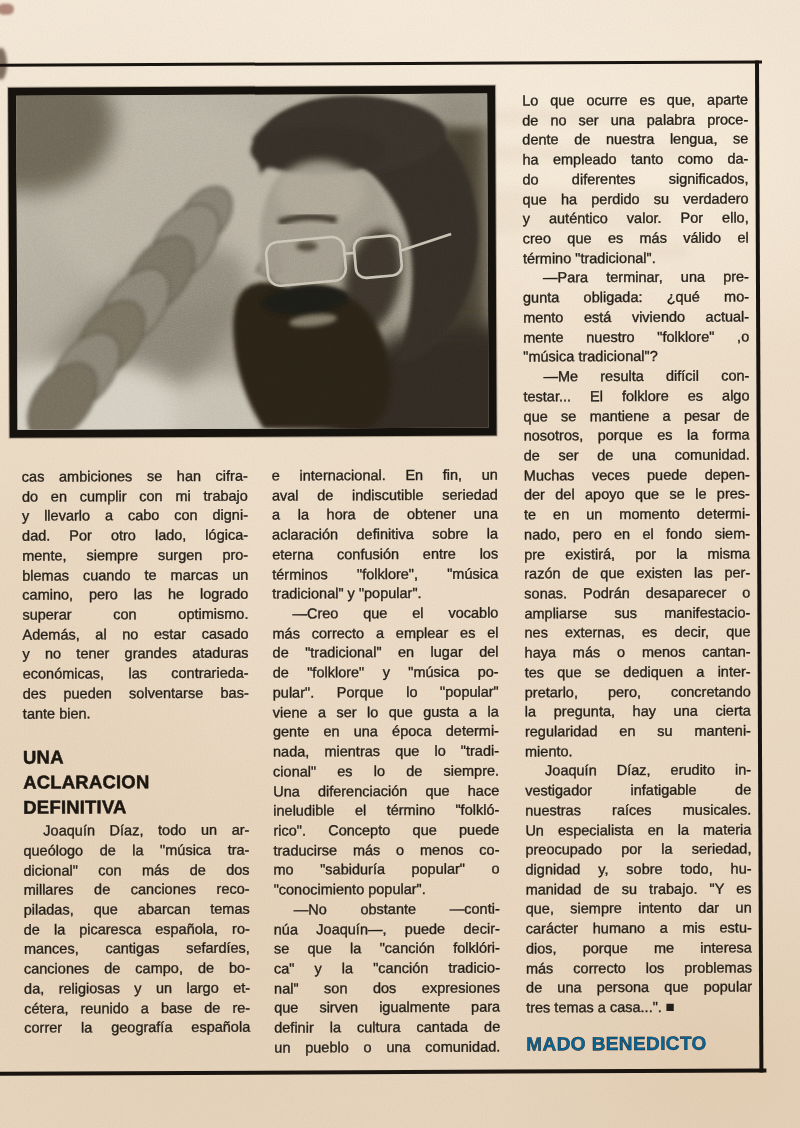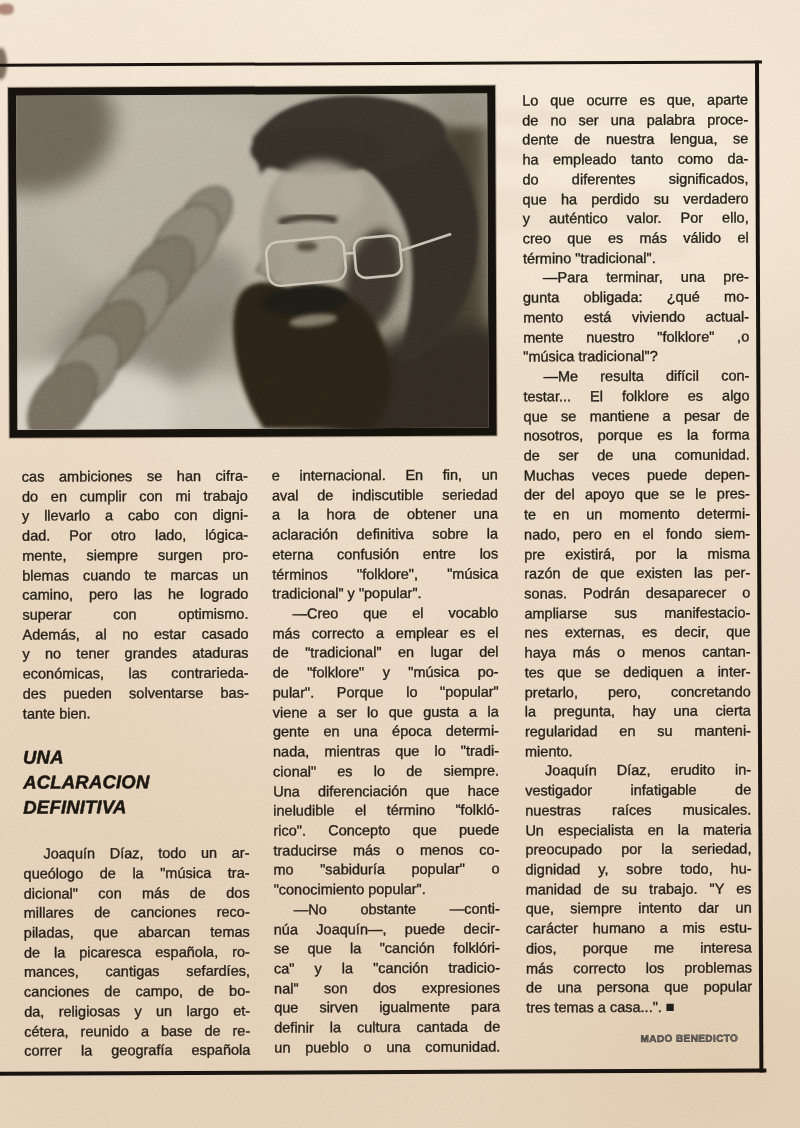--- a/index.html
+++ b/index.html
@@ -38,31 +38,31 @@
     -webkit-text-stroke:0.35px #241f18;
   }
   .col.left{left:22px;top:466px;}
   .col.mid{left:272px;top:466px;}
   .col.right{left:524px;top:92px;}
 
   .ln{height:19.72px;text-align:justify;text-align-last:justify;white-space:normal;}
   .ln.last{text-align-last:left;}
   .ln.ind{text-indent:20px;}
 
-  .heading{margin-top:22px;margin-bottom:25px;font-style:italic;}
+  .heading{margin-top:22px;margin-bottom:2px;}
   .heading .ln{
     font-size:18.5px;font-weight:700;height:24.6px;line-height:24.6px;
     text-align:left;text-align-last:left;letter-spacing:.2px;
     -webkit-text-stroke:0.5px #1c1711;color:#1c1711;
   }
 
   .byline{
     position:absolute;left:524px;top:1034px;width:226px;box-sizing:border-box;
-    text-align:right;padding-right:14px;font-weight:700;font-size:10px;
-    letter-spacing:.4px;color:#737373;-webkit-text-stroke:0.45px #241f18;
+    padding-right:14px;font-weight:700;font-size:19px;
+    letter-spacing:.4px;color:#0369a1;-webkit-text-stroke:0.45px #241f18;
   }
   .pageno{
     position:absolute;left:698px;top:1150px;width:52px;text-align:right;
     font-size:19px;color:#332d25;-webkit-text-stroke:0.3px #332d25;
   }
 
   .stain-a{position:absolute;left:0;top:2px;width:16px;height:11px;background:#6d2a1d;opacity:.5;filter:blur(1px);border-radius:40%;}
   .stain-b{position:absolute;left:-3px;top:46px;width:12px;height:32px;background:#43301f;opacity:.65;filter:blur(1.5px);border-radius:50%;}
 
   .ghost{position:absolute;background:#8a7248;filter:blur(5px);border-radius:4px;}

